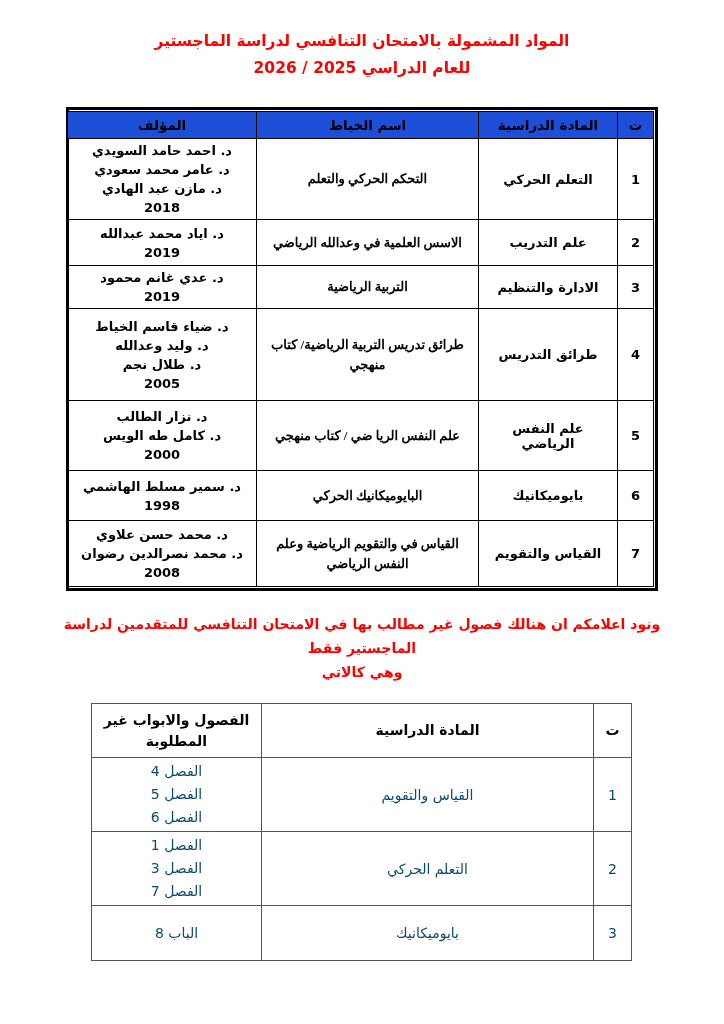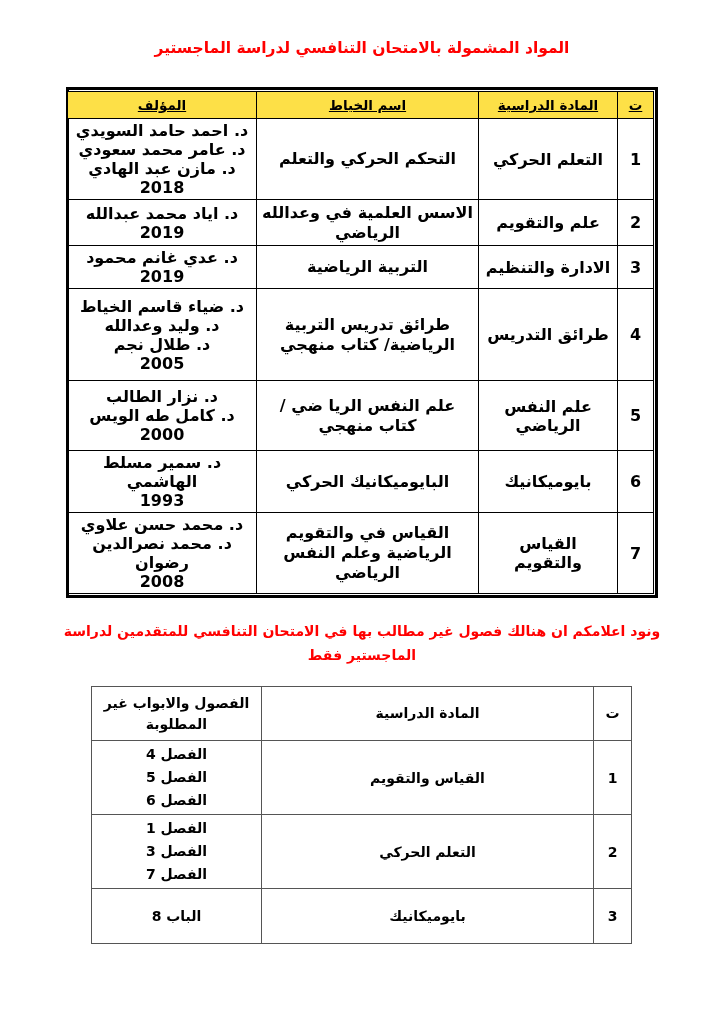--- a/index.html
+++ b/index.html
@@ -2,56 +2,57 @@
 <html lang="ar" dir="rtl"><head>
 <meta charset="utf-8">
 <style>
   * { margin:0; padding:0; box-sizing:border-box; }
   html,body { background:#ffffff; }
   .page {
     width:724px; height:1024px; margin:0 auto; background:#ffffff;
     font-family:"DejaVu Sans","Liberation Sans",sans-serif;
     direction:rtl; position:relative; overflow:hidden;
   }
-  .title-block { padding-top:35px; text-align:center; }
+  .title-block { padding-top:28px; text-align:center; }
   .title-line {
     color:#ff0000; font-weight:bold; font-size:15.5px; line-height:27px;
   }
   
   .t1-wrap {
     width:592px; margin:25px auto 0 auto;
     border:3.5px solid #000; padding:1px; background:#fff;
   }
   table { border-collapse:collapse; table-layout:fixed; width:100%; }
   .t1 td, .t1 th {
     border:1px solid #000; text-align:center; vertical-align:middle;
-    font-size:16px; font-weight:bold; color:#000; padding:2px 5px;
+    font-size:13px; font-weight:bold; color:#000; padding:2px 5px;
   }
-  .t1 thead th { background:#fde047; height:27px; font-size:13.5px;text-decoration:underline; }
+  .t1 thead th { background:#1d4ed8; height:27px; font-size:13.5px; }
   .t1 .multiline { white-space:pre-line; line-height:19px; }
-  .t1 .book-cell { line-height:20px; }
+  .t1 .book-cell { line-height:20px;font-family:Liberation Serif, serif; }
   
   .note-block { margin-top:21px; text-align:center; }
   .note-line { color:#ff0000; font-weight:bold; font-size:14px; line-height:24px; padding:0 40px; }
   
   .t2-wrap { width:540px; margin:19px auto 0 auto; }
   .t2 td, .t2 th {
     border:1px solid #555; text-align:center; vertical-align:middle;
-    font-size:14px; font-weight:bold; color:#000000; padding:2px 6px;
+    font-size:14px; font-weight:normal; color:#0c4a6e; padding:2px 6px;
   }
   .t2 thead th { font-weight:bold; height:54px; line-height:21px; color:#000; }
   .t2 .multiline { white-space:pre-line; line-height:23px; }
 </style>
 </head>
 <body>
 
 <div class="page">
 
   <div class="title-block">
     <div class="title-line">المواد المشمولة بالامتحان التنافسي لدراسة الماجستير</div>
+    <div class="title-line">للعام الدراسي 2025 / 2026</div>
   </div>
 
   <div class="t1-wrap">
     <table class="t1">
       <colgroup>
         <col style="width:36px">
           <col style="width:139px">
           <col style="width:222px">
           <col style="width:189px">
       </colgroup>
@@ -68,21 +69,21 @@
           <td>1</td>
           <td>التعلم الحركي</td>
           <td class="book-cell">التحكم الحركي والتعلم</td>
           <td class="multiline">د. احمد حامد السويدي
 د. عامر محمد سعودي
 د. مازن عبد الهادي
 2018</td>
         </tr>
         <tr style="height:46px">
           <td>2</td>
-          <td>علم والتقويم</td>
+          <td>علم التدريب</td>
           <td class="book-cell">الاسس العلمية في وعدالله الرياضي</td>
           <td class="multiline">د. اياد محمد عبدالله
 2019</td>
         </tr>
         <tr style="height:42px">
           <td>3</td>
           <td>الادارة والتنظيم</td>
           <td class="book-cell">التربية الرياضية</td>
           <td class="multiline">د. عدي غانم محمود
 2019</td>
@@ -102,36 +103,37 @@
           <td class="book-cell">علم النفس الريا ضي / كتاب منهجي</td>
           <td class="multiline">د. نزار الطالب
 د. كامل طه الويس
 2000</td>
         </tr>
         <tr style="height:50px">
           <td>6</td>
           <td>بايوميكانيك</td>
           <td class="book-cell">البايوميكانيك الحركي</td>
           <td class="multiline">د. سمير مسلط الهاشمي
-1993</td>
+1998</td>
         </tr>
         <tr style="height:66px">
           <td>7</td>
           <td>القياس والتقويم</td>
           <td class="book-cell">القياس في والتقويم الرياضية وعلم النفس الرياضي</td>
           <td class="multiline">د. محمد حسن علاوي
 د. محمد نصرالدين رضوان
 2008</td>
         </tr>
       </tbody>
     </table>
   </div>
 
   <div class="note-block">
     <div class="note-line">ونود اعلامكم ان هنالك فصول غير مطالب بها في الامتحان التنافسي للمتقدمين لدراسة الماجستير فقط</div>
+    <div class="note-line">وهي كالاتي</div>
   </div>
 
   <div class="t2-wrap">
     <table class="t2">
       <colgroup>
         <col style="width:38px">
           <col style="width:332px">
           <col style="width:170px">
       </colgroup>
       <thead>

